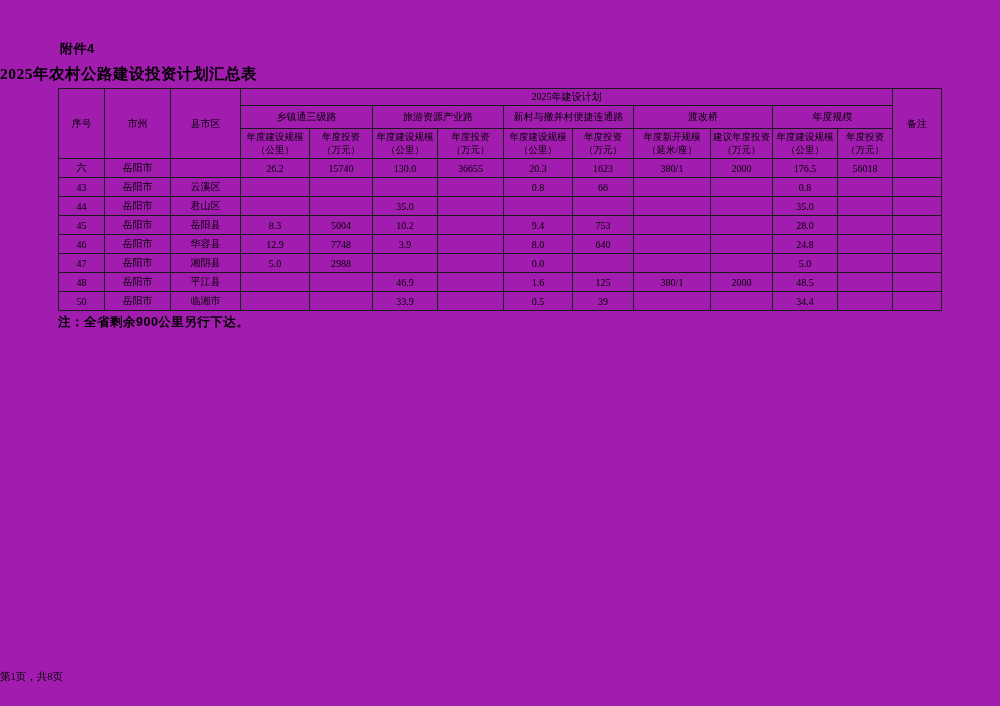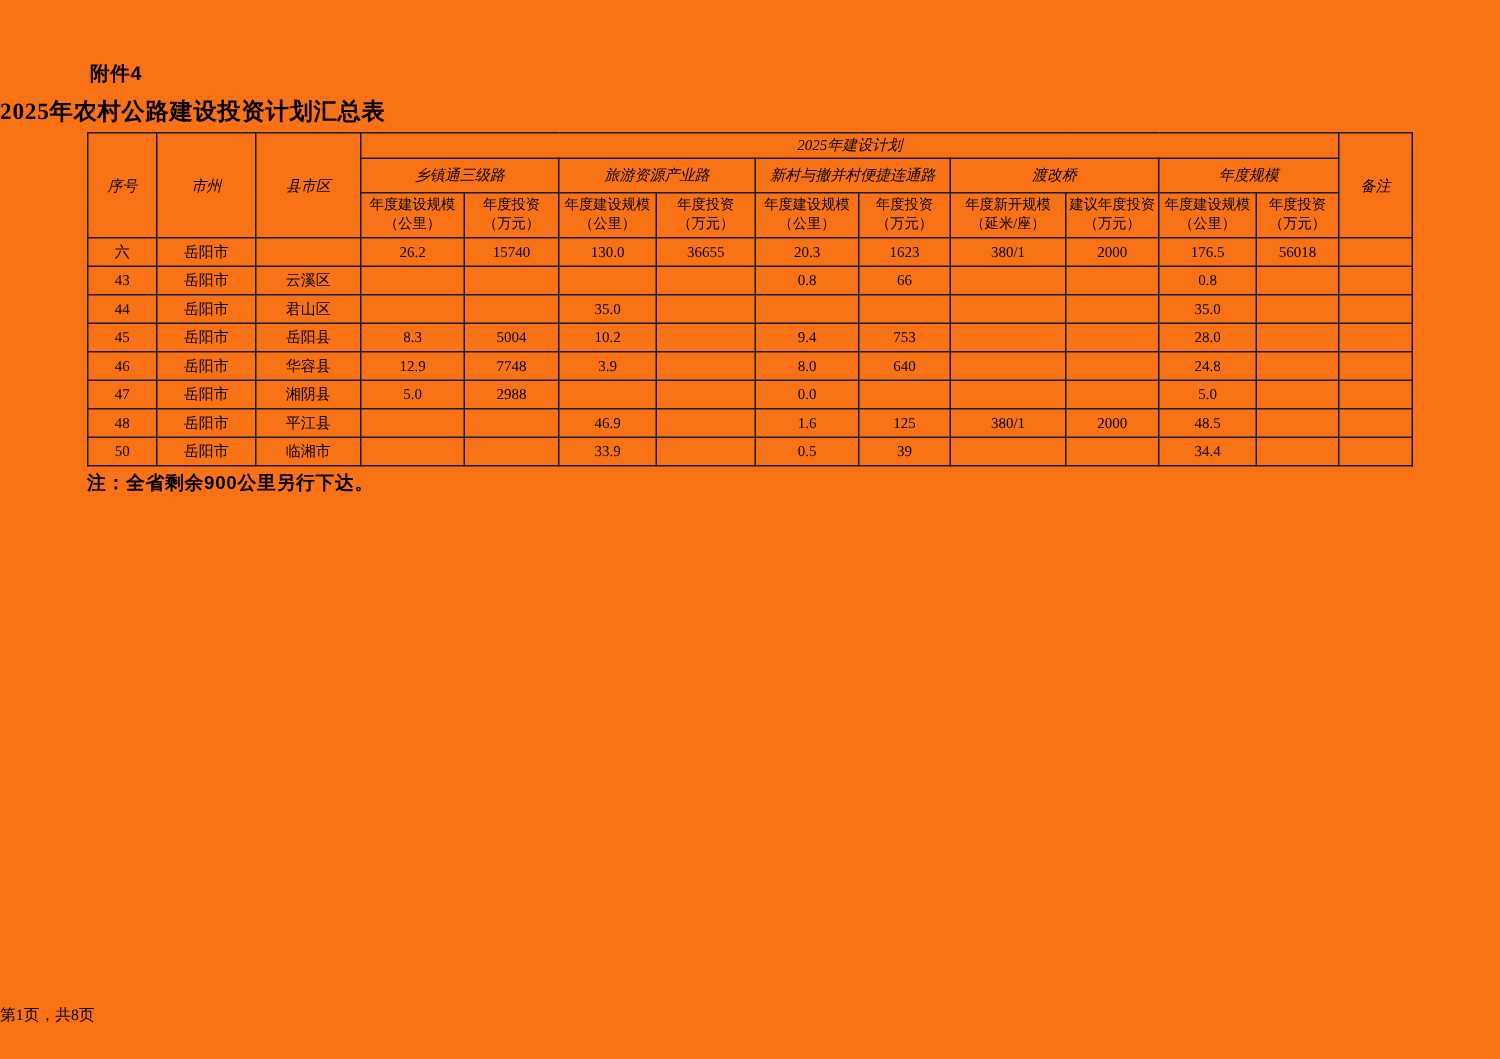--- a/index.html
+++ b/index.html
@@ -8,21 +8,21 @@
     width: 1000px; height: 706px;
     background: #ffffff;
     color: #000000;
     font-family: "Liberation Serif", "DejaVu Serif", serif;
     position: relative;
     overflow: hidden;
   }
   .page {
     position: absolute; left: 0; top: 0;
     width: 1000px; height: 706px;
-    background: #f97316;
+    background: #a21caf;
   }
   .attachment {
     position: absolute; left: 60px; top: 40px;
     font-family: "Liberation Sans", "DejaVu Sans", sans-serif;
     font-size: 13px; font-weight: bold;
     letter-spacing: 0.5px;
   }
   .title {
     position: absolute; left: 0; top: 64px; width: 1000px;
     text-align: left;
@@ -41,21 +41,21 @@
     border: 1px solid #1a1a1a;
     text-align: center;
     vertical-align: middle;
     font-weight: normal;
     padding: 0 2px;
     overflow: hidden;
   }
   tr.h1 { height: 17px; }
   tr.h2 { height: 23px; }
   tr.h3 { height: 30px; }
-  tr.h1 th, tr.h2 th { font-size: 10px; font-style: italic; }
+  tr.h1 th, tr.h2 th { font-size: 10px; }
   tr.h3 th {
     font-size: 9.5px;
     line-height: 1.3;
     white-space: pre-line;
   }
   th.span3 { font-size: 10px; }
   tbody tr { height: 19px; }
   tbody td { font-size: 10px; }
   .note {
     position: absolute; left: 58px; top: 314px;

